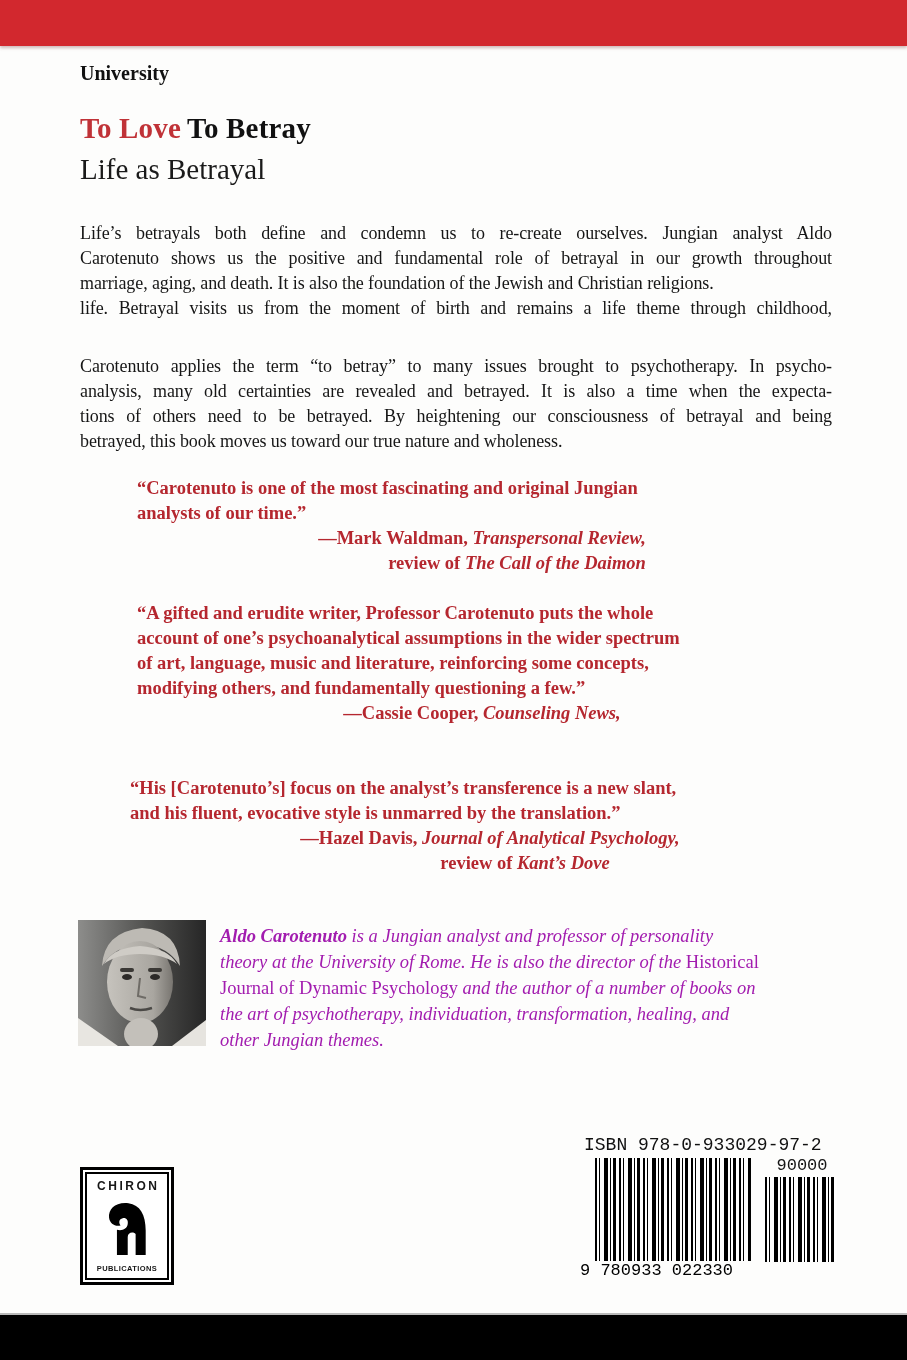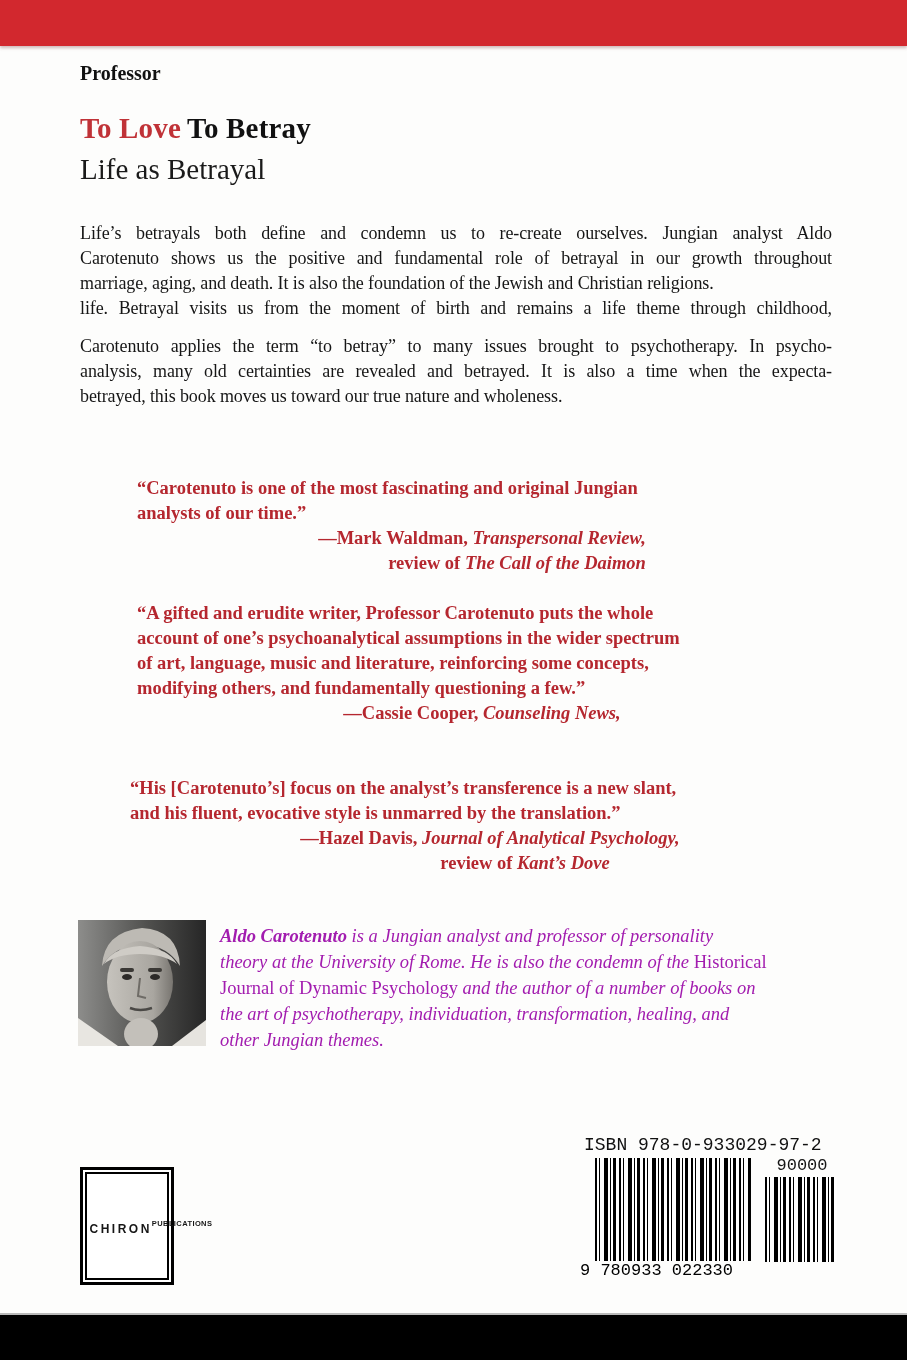--- a/index.html
+++ b/index.html
@@ -11,21 +11,21 @@
   .band-bottom{position:absolute;left:0;top:1313px;width:907px;height:47px;background:#000;
             border-top:2px solid #b9b9b9;box-sizing:border-box;}
 
   .category{position:absolute;left:80px;top:62px;font-size:20px;font-weight:bold;color:#111;}
   .title{position:absolute;left:80px;top:112px;font-size:29px;font-weight:bold;letter-spacing:.2px;}
   .title .t-red{color:#c03237;margin-right:6px;}
   .title .t-black{color:#111;}
   .subtitle{position:absolute;left:80px;top:153px;font-size:29px;color:#1a1a1a;}
 
   .para{position:absolute;left:80px;width:752px;font-size:18px;line-height:25px;letter-spacing:-.1px;}
-  .p1{top:221px;} .p2{top:334px;}
+  .p1{top:221px;} .p2{top:354px;}
   .jline{text-align:justify;text-align-last:justify;}
   .jline.last{text-align:left;text-align-last:left;}
 
   .quote{position:absolute;color:#b5272f;font-weight:bold;font-size:18.5px;line-height:25px;}
   .q1{left:137px;top:476px;width:630px;}
   .q2{left:137px;top:601px;width:630px;}
   .q3{left:130px;top:776px;width:660px;}
   .attr{text-align:center;padding-left:60px;}
   .review{text-align:center;padding-left:130px;}
   .quote i{font-style:italic;}
@@ -44,50 +44,51 @@
   .bars-main{position:absolute;left:595px;top:1158px;width:156px;height:103px;}
   .digits{position:absolute;left:580px;top:1261px;width:180px;font-family:"Liberation Mono",monospace;
        font-size:17px;color:#000;white-space:nowrap;}
   .price{position:absolute;left:763px;top:1156px;width:78px;text-align:center;
        font-family:"Liberation Mono",monospace;font-size:17px;}
   .bars-supp{position:absolute;left:765px;top:1177px;width:72px;height:85px;}
 
   .logo{position:absolute;left:80px;top:1167px;width:94px;height:118px;border:3px solid #000;
         box-sizing:border-box;background:#fff;padding:2px;}
   .logo-inner{width:100%;height:100%;border:2px solid #000;box-sizing:border-box;
-        display:flex;flex-direction:row;align-items:center;justify-content:space-between;
+        display:flex;flex-direction:column;align-items:center;justify-content:space-between;
         font-family:"Liberation Sans",sans-serif;}
   .logo-name{font-size:12px;font-weight:bold;letter-spacing:2.5px;margin-top:5px;text-indent:2.5px;}
   .logo-sub{font-size:7.5px;font-weight:bold;letter-spacing:.4px;margin-bottom:5px;}
   .logo-symbol{width:46px;height:58px;}
 </style>
 </head>
 <body>
 
 <div id="cover">
 
   <div class="band-top"></div>
 
-  <div class="category">Professor</div>
+  <div class="category">University</div>
 
   <div class="title">
     <span class="t-red">To Love</span><span class="t-black">To Betray</span>
   </div>
   <div class="subtitle">Life as Betrayal</div>
 
   <div class="para p1">
     <div class="jline">Life’s betrayals both define and condemn us to re-create ourselves. Jungian analyst Aldo</div>
     <div class="jline">Carotenuto shows us the positive and fundamental role of betrayal in our growth throughout</div>
     <div class="jline last">marriage, aging, and death. It is also the foundation of the Jewish and Christian religions.</div>
     <div class="jline">life. Betrayal visits us from the moment of birth and remains a life theme through childhood,</div>
   </div>
 
   <div class="para p2">
     <div class="jline">Carotenuto applies the term “to betray” to many issues brought to psychotherapy. In psycho-</div>
     <div class="jline">analysis, many old certainties are revealed and betrayed. It is also a time when the expecta-</div>
+    <div class="jline">tions of others need to be betrayed. By heightening our consciousness of betrayal and being</div>
     <div class="jline last">betrayed, this book moves us toward our true nature and wholeness.</div>
   </div>
 
   <div class="quote q1">
     <div>“Carotenuto is one of the most fascinating and original Jungian</div>
     <div>analysts of our time.”</div>
     <div class="attr"><span>—Mark Waldman, </span><i>Transpersonal Review,</i></div>
     <div class="review"><span>review of </span><i>The Call of the Daimon</i></div>
   </div>
 
@@ -129,21 +130,21 @@
     <ellipse cx="77" cy="57" rx="5" ry="3" fill="#2c2a28"></ellipse>
     <path d="M62 58 L60 76 L68 78" stroke="#6e6b66" stroke-width="2" fill="none"></path>
     <path d="M52 88 Q62 92 74 88" stroke="#4a4845" stroke-width="2.5" fill="none"></path>
     <ellipse cx="63" cy="114" rx="17" ry="16" fill="#c3c0ba"></ellipse>
     <path d="M0 98 L40 126 L0 126 Z" fill="#e8e6e1"></path>
     <path d="M128 100 L94 126 L128 126 Z" fill="#e6e4df"></path>
   </svg>
 
   <div class="bio">
     <div class="bline"><b>Aldo Carotenuto</b><span> is a Jungian analyst and professor of personality</span></div>
-    <div class="bline"><span>theory at the University of Rome. He is also the condemn of the </span><span class="roman">Historical</span></div>
+    <div class="bline"><span>theory at the University of Rome. He is also the director of the </span><span class="roman">Historical</span></div>
     <div class="bline"><span class="roman">Journal of Dynamic Psychology</span><span> and the author of a number of books on</span></div>
     <div class="bline">the art of psychotherapy, individuation, transformation, healing, and</div>
     <div class="bline">other Jungian themes.</div>
   </div>
 
   <div class="isbn-label">ISBN 978-0-933029-97-2</div>
   <div class="bars bars-main"></div>
   <div class="digits">9 780933 022330</div>
   <div class="price">90000</div>
   <div class="bars bars-supp"></div>

